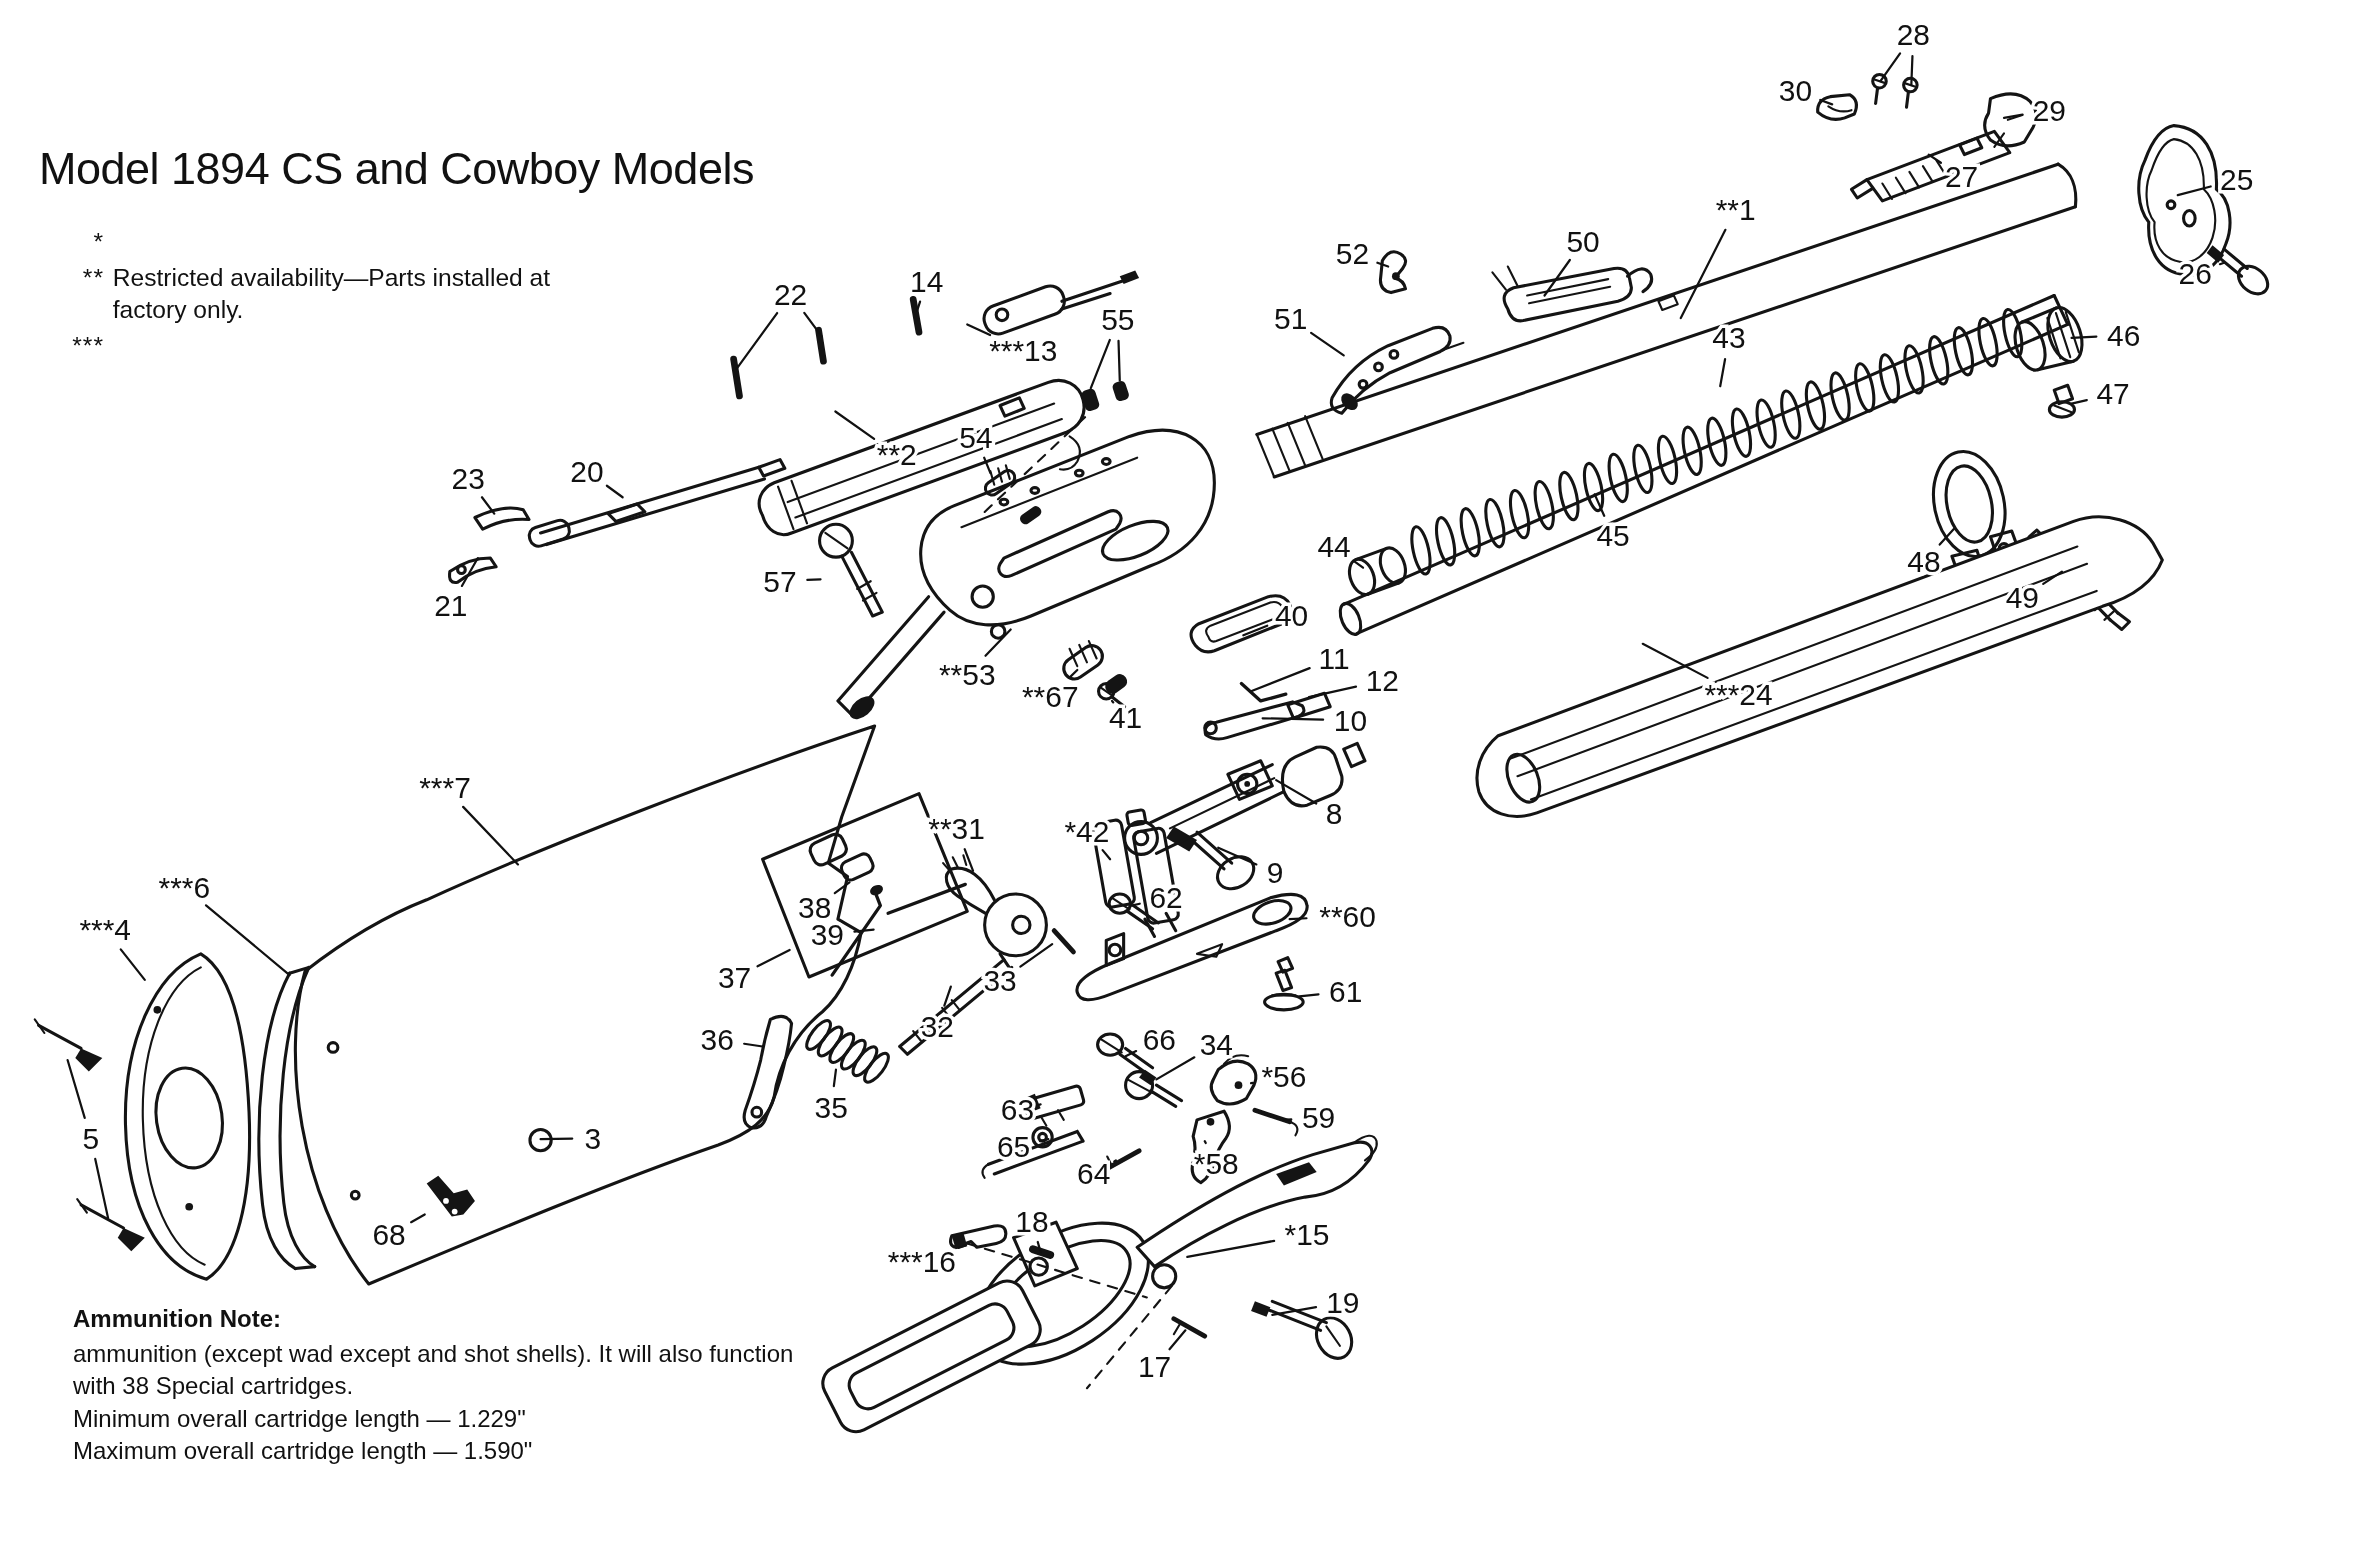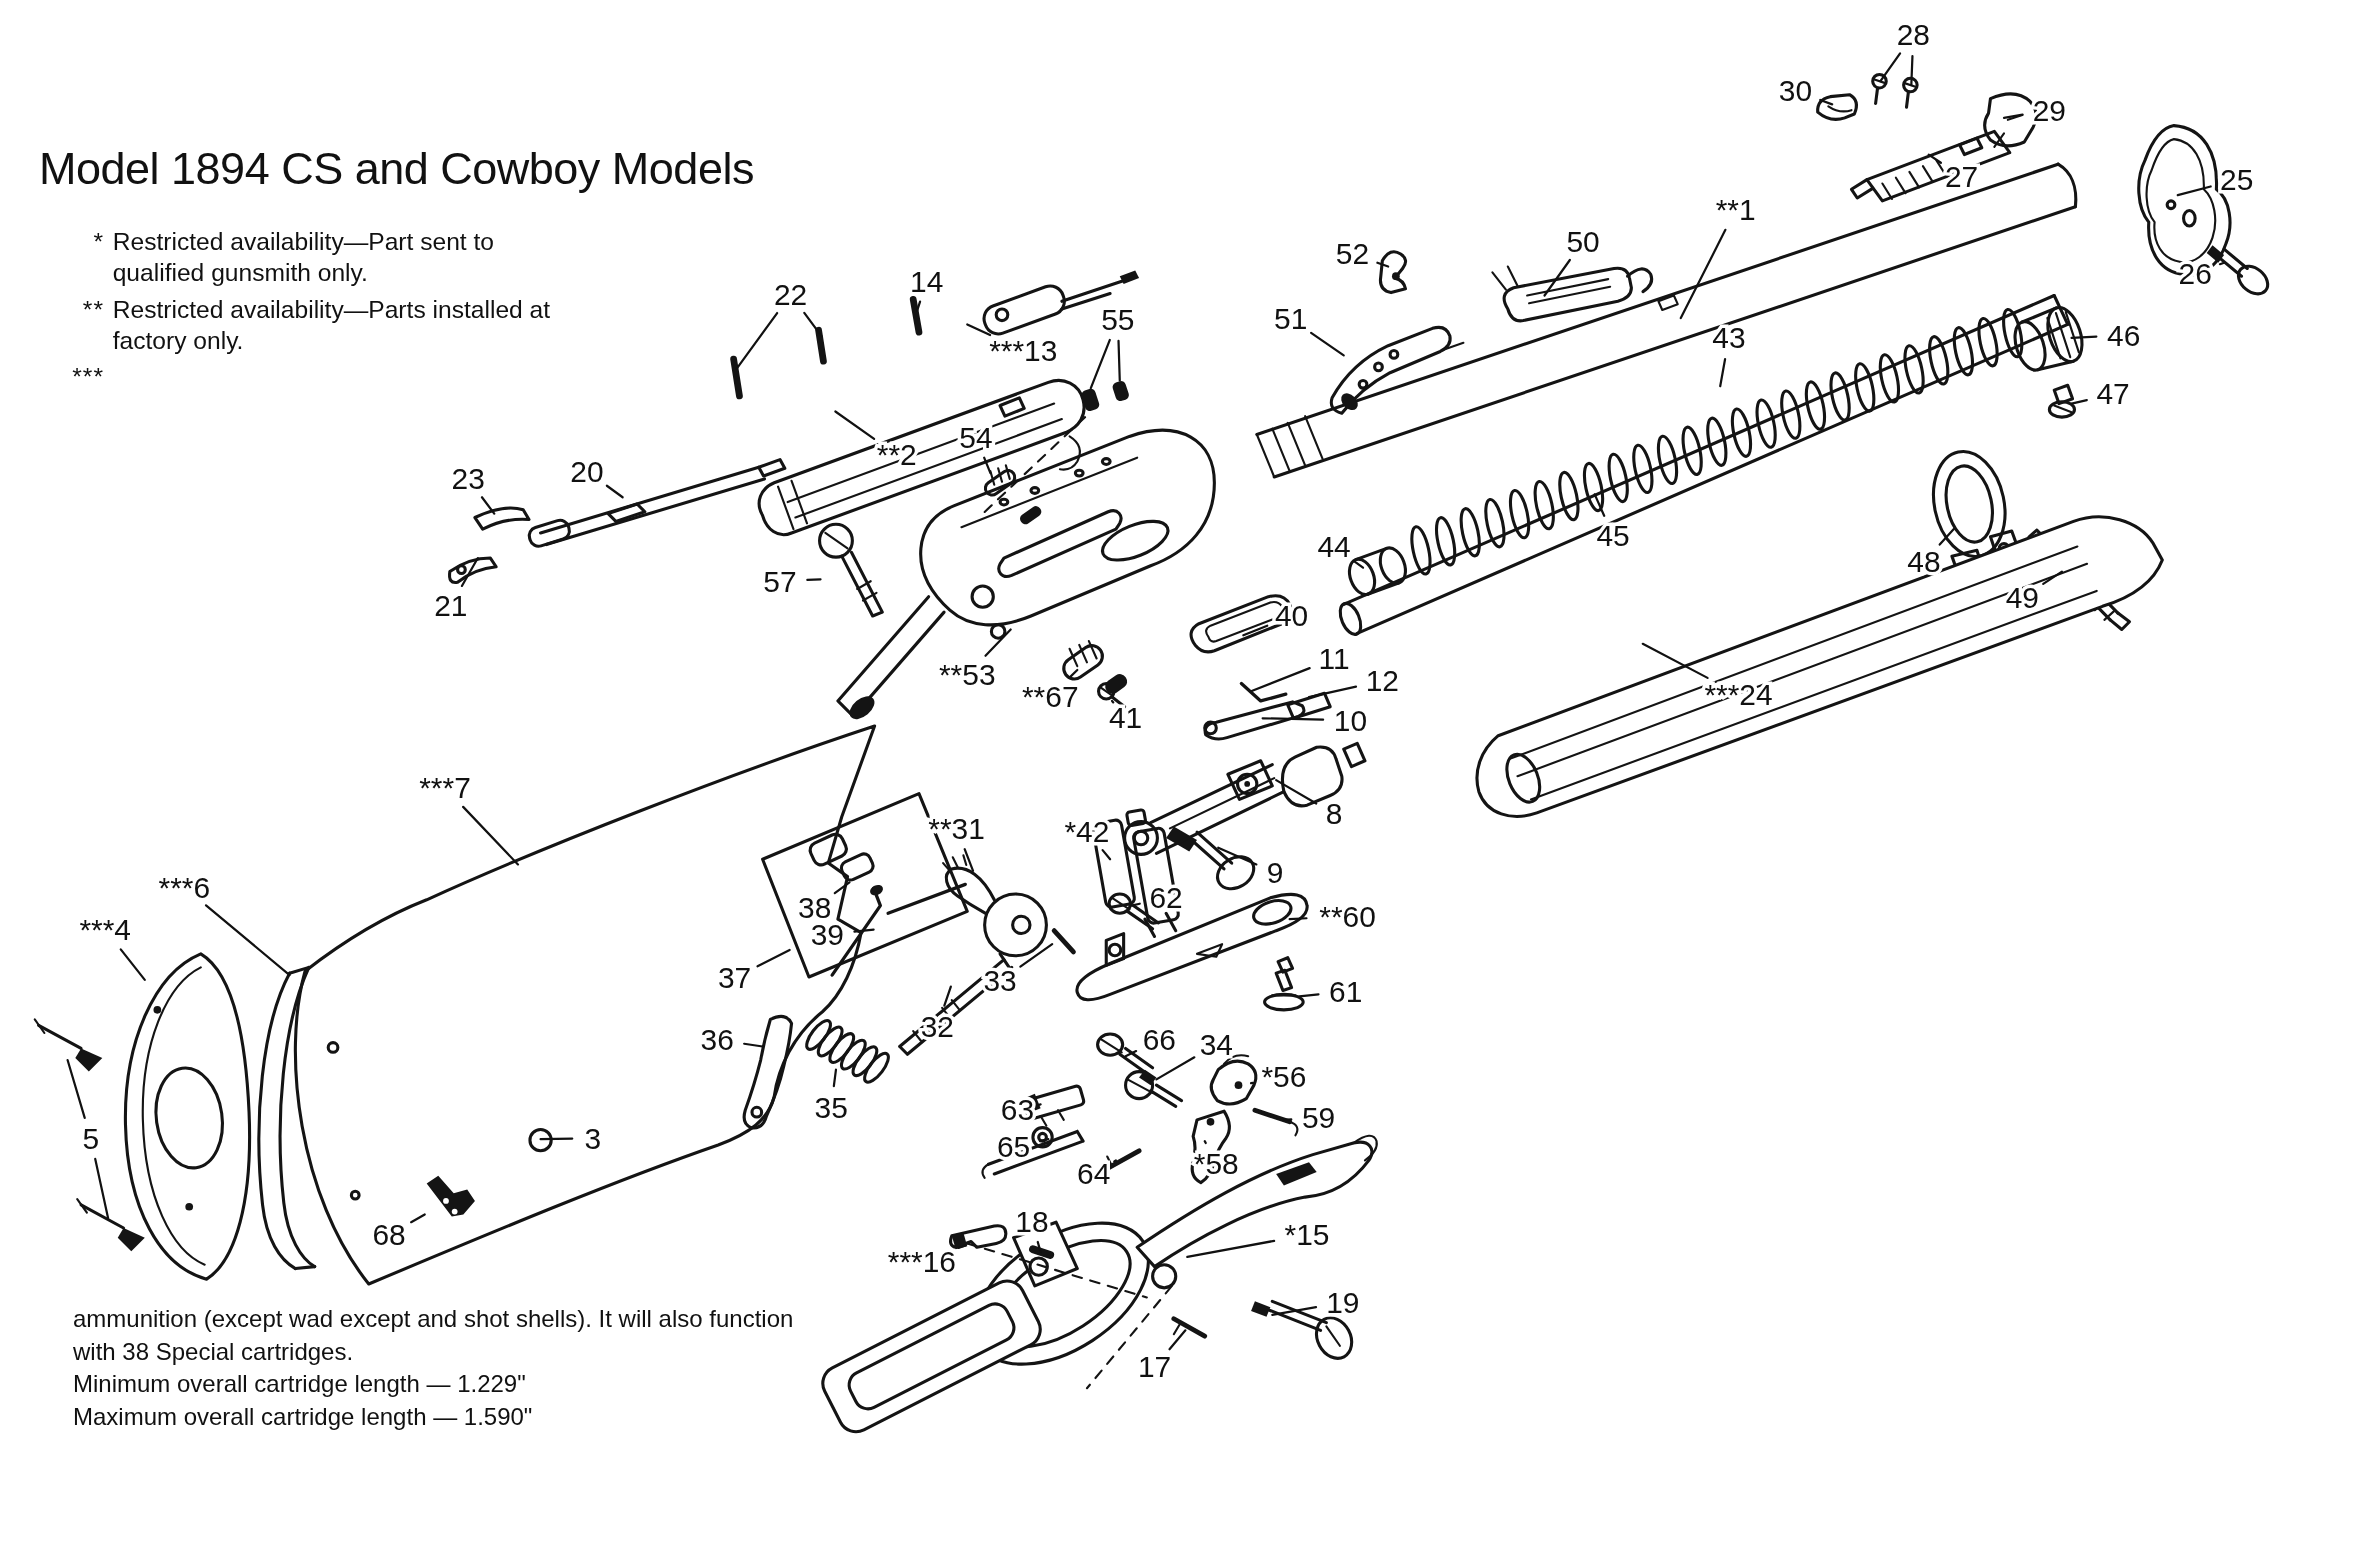--- a/index.html
+++ b/index.html
@@ -618,32 +618,32 @@
       <text x="1088" y="721" text-anchor="middle" dominant-baseline="central">**67</text>
       <line x1="425.90905776436875" y1="1265.9975618094122" x2="440" y2="1258"></line>
       <text x="403" y="1279" text-anchor="middle" dominant-baseline="central">68</text>
     </svg>
 
   <div class="title">Model 1894 CS and Cowboy Models</div>
 
   <div class="legend">
     <div class="lrow">
       <span class="lmark">*</span>
-      <span class="ltext">Restricted availability—Part sent to qualified gunsmith only.</span>
     </div>
     <div class="lrow">
       <span class="lmark">**</span>
       <span class="ltext">Restricted availability—Parts installed at factory only.</span>
     </div>
     <div class="lrow">
       <span class="lmark">***</span>
     </div>
   </div>
 
   <div class="ammo">
+    <div class="ammo-head">Ammunition Note:</div>
     <div>ammunition (except wad except and shot shells). It will also function</div>
     <div>with 38 Special cartridges.</div>
     <div>Minimum overall cartridge length — 1.229"</div>
     <div>Maximum overall cartridge length — 1.590"</div>
   </div>
 
 </div>
 
 
 </body></html>

